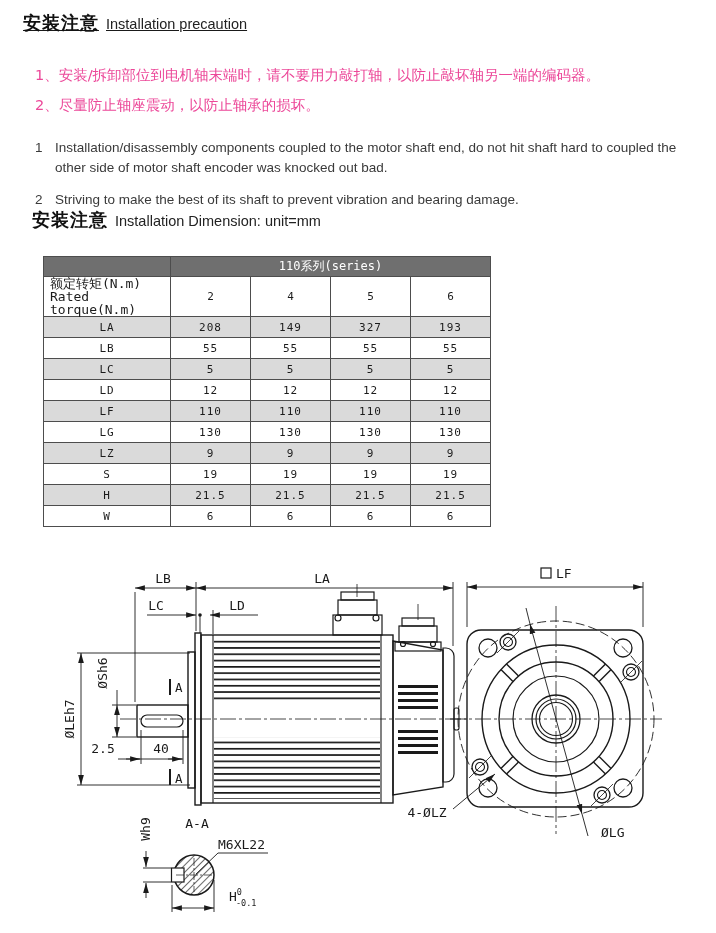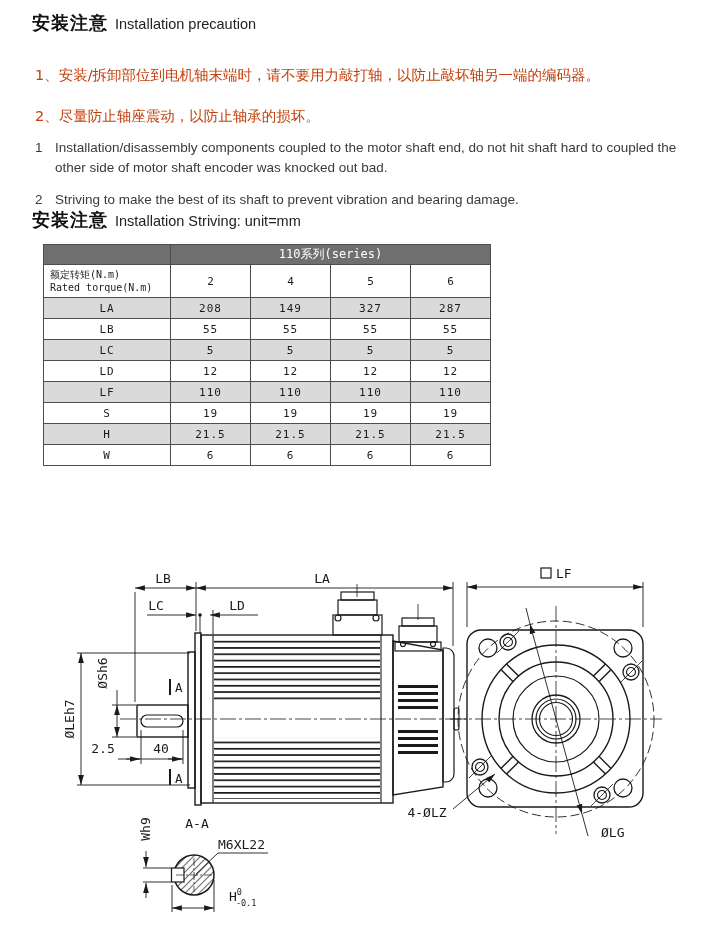--- a/index.html
+++ b/index.html
@@ -3,67 +3,67 @@
 <meta charset="utf-8">
 <style>
   html,body{margin:0;padding:0;background:#ffffff;}
   .page{position:relative;width:716px;height:933px;background:#fff;overflow:hidden;
         font-family:"Liberation Sans","DejaVu Sans",sans-serif;color:#1a1a1a;}
   .abs{position:absolute;}
   
   .h-zh{font-family:"DejaVu Sans",sans-serif;font-size:18px;font-weight:700;color:#111;letter-spacing:1px;}
   .h-en{font-size:14.5px;font-weight:400;color:#222;margin-left:7px;}
   
-  .zh-item{font-family:"DejaVu Sans",sans-serif;font-size:14.5px;color:#c2410c;white-space:nowrap;}
+  .zh-item{font-family:"DejaVu Sans",sans-serif;font-size:14.5px;color:#ec4899;white-space:nowrap;}
   
   .en-item{display:flex;font-size:13.5px;color:#3a3a3a;line-height:19.5px;}
   .en-item .num{width:20px;flex:0 0 20px;}
   .en-item .txt{width:652px;}
   
   table.dim{border-collapse:collapse;table-layout:fixed;width:447px;
             font-family:"DejaVu Sans Mono","Liberation Mono",monospace;}
   table.dim td{border:1px solid #4d4d4d;text-align:center;vertical-align:middle;
                font-size:11px;color:#1b1b1b;padding:0;}
   table.dim .hrow1 td{background:#6f6f6f;color:#ffffff;height:19px;font-size:12px;
                       font-family:"DejaVu Sans Mono","DejaVu Sans",monospace;}
   table.dim .hrow2 td{height:32px;background:#fff;}
-  table.dim .hrow2 .rowhead{text-align:left;padding-left:6px;font-size:10px;line-height:13px;}
+  table.dim .hrow2 .rowhead{text-align:left;padding-left:6px;font-size:13px;line-height:13px;}
   table.dim tbody td{height:20px;letter-spacing:1px;}
   table.dim tbody tr:nth-child(odd) td{background:#dadada;}
   table.dim tbody tr:nth-child(even) td{background:#ffffff;}
   
   svg.draw{position:absolute;left:0;top:540px;}
   svg.draw text{font-family:"DejaVu Sans Mono","Liberation Mono",monospace;fill:#1a1a1a;}
 </style>
 </head>
 <body>
 
 <div class="page">
 
-  <div class="abs" style="left:32px;top:11px;">
+  <div class="abs" style="left:23px;top:11px;text-decoration:underline;">
     <span class="h-zh">安装注意</span><span class="h-en">Installation precaution</span>
   </div>
 
   <div class="abs zh-item" style="left:35px;top:66px;">1、安装/拆卸部位到电机轴末端时，请不要用力敲打轴，以防止敲坏轴另一端的编码器。</div>
-  <div class="abs zh-item" style="left:35px;top:107px;">2、尽量防止轴座震动，以防止轴承的损坏。</div>
+  <div class="abs zh-item" style="left:35px;top:96px;">2、尽量防止轴座震动，以防止轴承的损坏。</div>
 
   <div class="abs en-item" style="left:35px;top:138px;">
     <span class="num">1</span>
     <span class="txt">Installation/disassembly components coupled to the motor shaft end, do not hit shaft hard to coupled the other side of motor shaft encoder was knocked out bad.</span>
   </div>
   <div class="abs en-item" style="left:35px;top:190px;">
     <span class="num">2</span>
     <span class="txt">Striving to make the best of its shaft to prevent vibration and bearing damage.</span>
   </div>
 
   <div class="abs" style="left:32px;top:208px;">
-    <span class="h-zh">安装注意</span><span class="h-en">Installation Striving: unit=mm</span>
-  </div>
-
-  <div class="abs" style="left:33px;top:244px;padding-left:10px;">
+    <span class="h-zh">安装注意</span><span class="h-en">Installation Dimension: unit=mm</span>
+  </div>
+
+  <div class="abs" style="left:33px;top:256px;padding-left:10px;">
     <table class="dim">
       <colgroup>
           <col style="width:127px">
           <col style="width:80px">
           <col style="width:80px">
           <col style="width:80px">
           <col style="width:80px">
         </colgroup>
       <thead>
         <tr class="hrow1">
@@ -80,21 +80,21 @@
           <td>5</td>
           <td>6</td>
         </tr>
       </thead>
       <tbody>
         <tr>
             <td>LA</td>
             <td>208</td>
             <td>149</td>
             <td>327</td>
-            <td>287</td>
+            <td>193</td>
           </tr>
         <tr>
             <td>LB</td>
             <td>55</td>
             <td>55</td>
             <td>55</td>
             <td>55</td>
           </tr>
         <tr>
             <td>LC</td>
@@ -109,20 +109,34 @@
             <td>12</td>
             <td>12</td>
             <td>12</td>
           </tr>
         <tr>
             <td>LF</td>
             <td>110</td>
             <td>110</td>
             <td>110</td>
             <td>110</td>
+          </tr>
+        <tr>
+            <td>LG</td>
+            <td>130</td>
+            <td>130</td>
+            <td>130</td>
+            <td>130</td>
+          </tr>
+        <tr>
+            <td>LZ</td>
+            <td>9</td>
+            <td>9</td>
+            <td>9</td>
+            <td>9</td>
           </tr>
         <tr>
             <td>S</td>
             <td>19</td>
             <td>19</td>
             <td>19</td>
             <td>19</td>
           </tr>
         <tr>
             <td>H</td>

